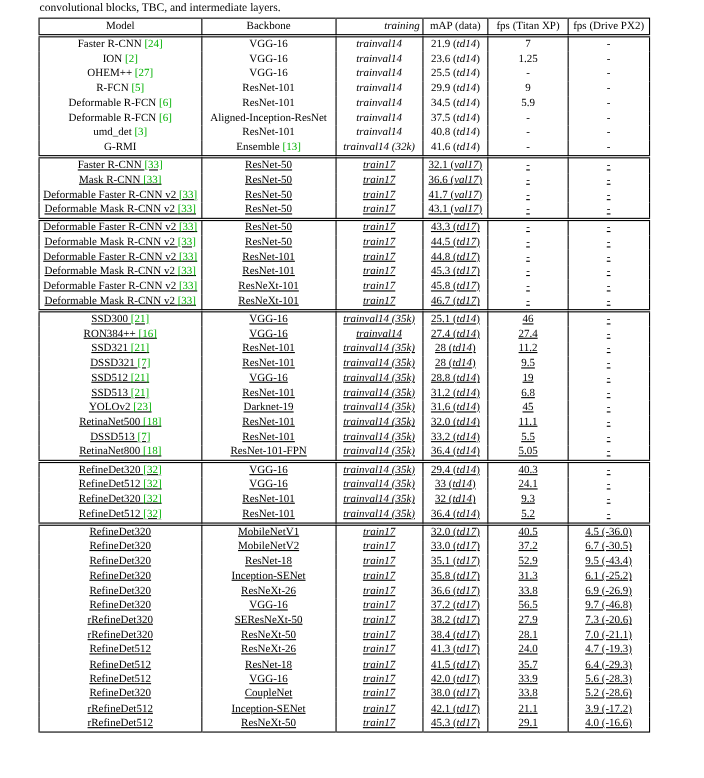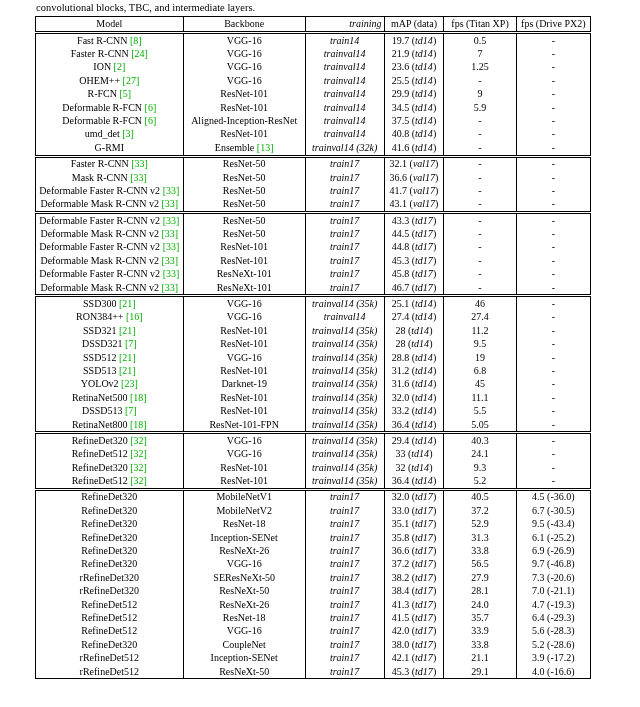--- a/index.html
+++ b/index.html
@@ -35,21 +35,21 @@
     font-weight: normal;
     height: 13.4px;
     line-height: 1.02;
     padding: 0 2px;
     white-space: nowrap;
     overflow: hidden;
   }
   thead { border-bottom: 3px double #000; }
   thead th { height: 14px; }
   th:nth-child(3) { font-style: italic; text-align: right; }
-  tbody + tbody { border-top: 3px double #000; }
+  tbody + tbody { border-top: 3px double #000; text-decoration: underline; }
   .cite { color: var(--cite, #00B000); }
   col.c-model    { width: 26.6%; }
   col.c-backbone { width: 22.0%; }
   col.c-training { width: 14.2%; }
   col.c-map      { width: 10.8%; }
   col.c-fps1     { width: 13.0%; }
   col.c-fps2     { width: 13.4%; }
 </style>
 </head>
 <body>
@@ -70,28 +70,20 @@
         <th>Model</th>
         <th>Backbone</th>
         <th>training</th>
         <th>mAP (data)</th>
         <th>fps (Titan XP)</th>
         <th>fps (Drive PX2)</th>
       </tr>
     </thead>
   <tbody>
         <tr>
-          <td>Fast R-CNN <span class="cite">[8]</span></td>
-          <td>VGG-16</td>
-          <td><i>train14</i></td>
-          <td>19.7 (<i>td14</i>)</td>
-          <td>0.5</td>
-          <td>-</td>
-        </tr>
-        <tr>
           <td>Faster R-CNN <span class="cite">[24]</span></td>
           <td>VGG-16</td>
           <td><i>trainval14</i></td>
           <td>21.9 (<i>td14</i>)</td>
           <td>7</td>
           <td>-</td>
         </tr>
         <tr>
           <td>ION <span class="cite">[2]</span></td>
           <td>VGG-16</td>

